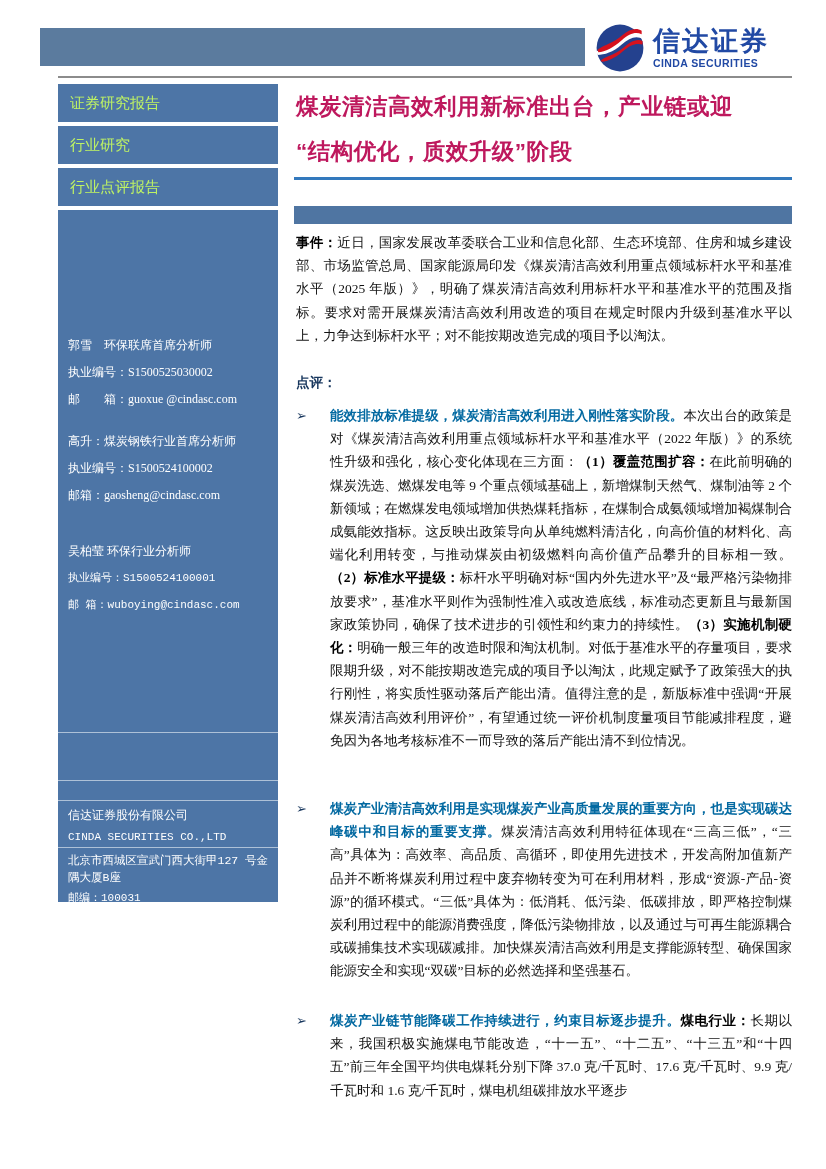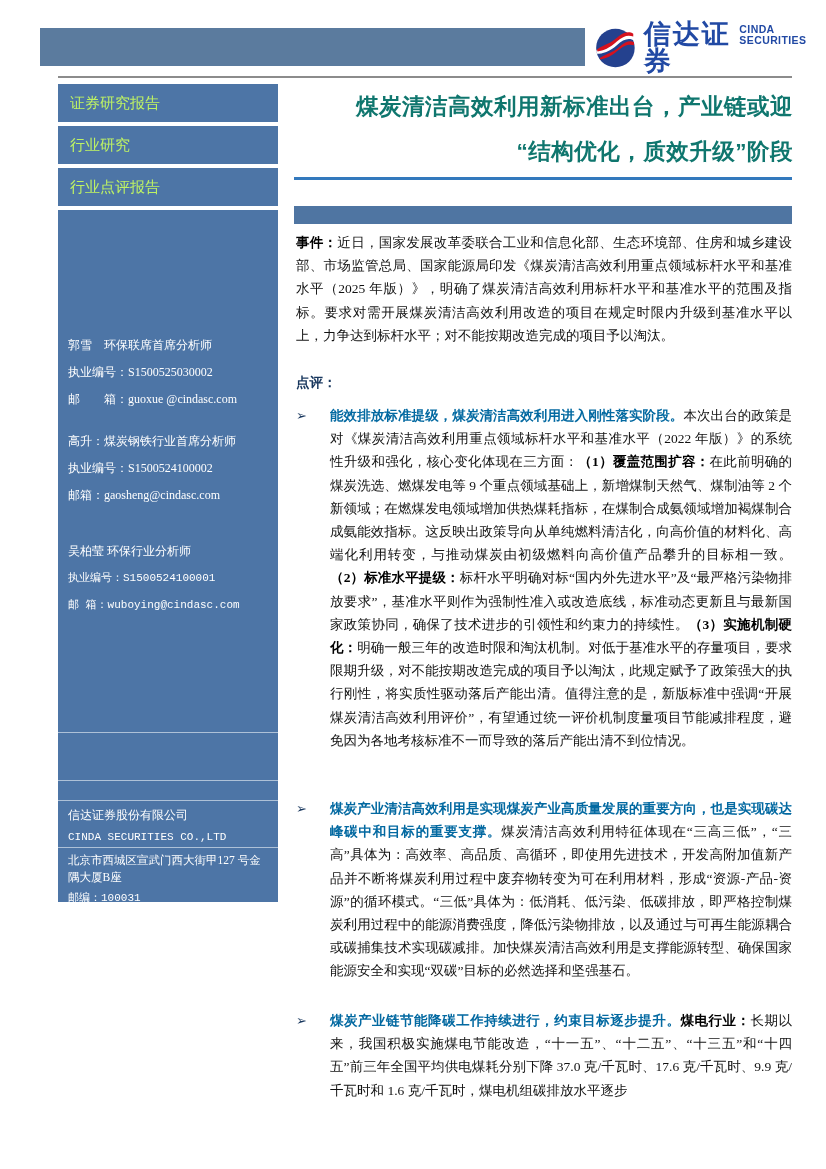--- a/index.html
+++ b/index.html
@@ -3,44 +3,44 @@
 <meta charset="utf-8">
 <style>
   html,body{margin:0;padding:0;background:#ffffff;}
   .page{position:relative;width:826px;height:1169px;background:#fff;overflow:hidden;
         font-family:"Liberation Serif",serif;color:#111;}
 
   
   .top-bar{position:absolute;left:40px;top:28px;width:545px;height:38px;background:#5b7b9e;}
   .logo{position:absolute;left:594px;top:21px;height:54px;display:flex;align-items:center;gap:7px;}
   .logo svg{width:52px;height:52px;display:block;}
-  .logo-txt{display:flex;flex-direction:row;line-height:1;}
+  .logo-txt{display:flex;flex-direction:column;line-height:1;}
   .logo-cn{font-family:"Liberation Sans",sans-serif;font-weight:bold;font-size:27px;color:#2149a4;letter-spacing:2px;}
   .logo-en{font-family:"Liberation Sans",sans-serif;font-weight:bold;font-size:10.5px;color:#2149a4;letter-spacing:0.4px;margin-top:3px;}
   .top-rule{position:absolute;left:58px;top:76px;width:734px;height:2px;background:#8c8c8c;}
 
   
   .tag{position:absolute;left:58px;width:220px;height:38px;background:#4d75a6;color:#bef264;
        font-family:"Liberation Sans",sans-serif;font-size:15px;display:flex;align-items:center;
        padding-left:12px;box-sizing:border-box;}
   .tag1{top:84px;} .tag2{top:126px;} .tag3{top:168px;}
   .info-box{position:absolute;left:58px;top:210px;width:220px;height:692px;background:#4d75a6;color:#fff;}
   .analyst{position:absolute;left:10px;right:6px;font-size:12px;line-height:27px;}
   .an1{top:122px;} .an2{top:218px;} .an3{top:328px;}
   .sep{position:absolute;left:0;right:0;height:1px;background:rgba(255,255,255,0.55);}
   .sep1{top:522px;} .sep2{top:570px;} .sep3{top:590px;} .sep4{top:637px;}
   .company{position:absolute;left:10px;right:8px;top:594px;}
   .co-line{font-size:12px;line-height:22px;}
-  .co-addr{font-size:11.5px;line-height:17px;margin-top:4px;}
+  .co-addr{font-size:11.5px;line-height:17px;margin-top:4px;font-family:Liberation Mono, monospace;}
   .mono{font-family:Liberation Mono, monospace;font-size:11px;}
 
   
   .title{position:absolute;left:296px;top:84px;width:497px;margin:0;
          font-family:"Liberation Sans",sans-serif;font-weight:bold;font-size:22.5px;
-         line-height:45px;color:#0f766e;letter-spacing:0.5px;text-align:right;}
+         line-height:45px;color:#be185d;letter-spacing:0.5px;}
   .blue-rule{position:absolute;left:294px;top:177px;width:498px;height:3px;background:#3379bd;}
   .date{position:absolute;left:294px;top:183px;width:498px;text-align:right;font-size:13px;line-height:22px;color:#000;}
   .section-bar{position:absolute;left:294px;top:206px;width:498px;height:18px;background:#4f75a2;}
 
   .event{position:absolute;left:296px;top:231px;width:496px;margin:0;
          font-size:13.5px;line-height:23.2px;text-align:justify;}
   .ev-label{font-weight:bold;color:#000;}
   .comment-label{position:absolute;left:296px;top:374px;margin:0;font-size:13.5px;font-weight:bold;color:#17365d;}
 
   .bullet{position:absolute;left:296px;width:496px;display:flex;}

